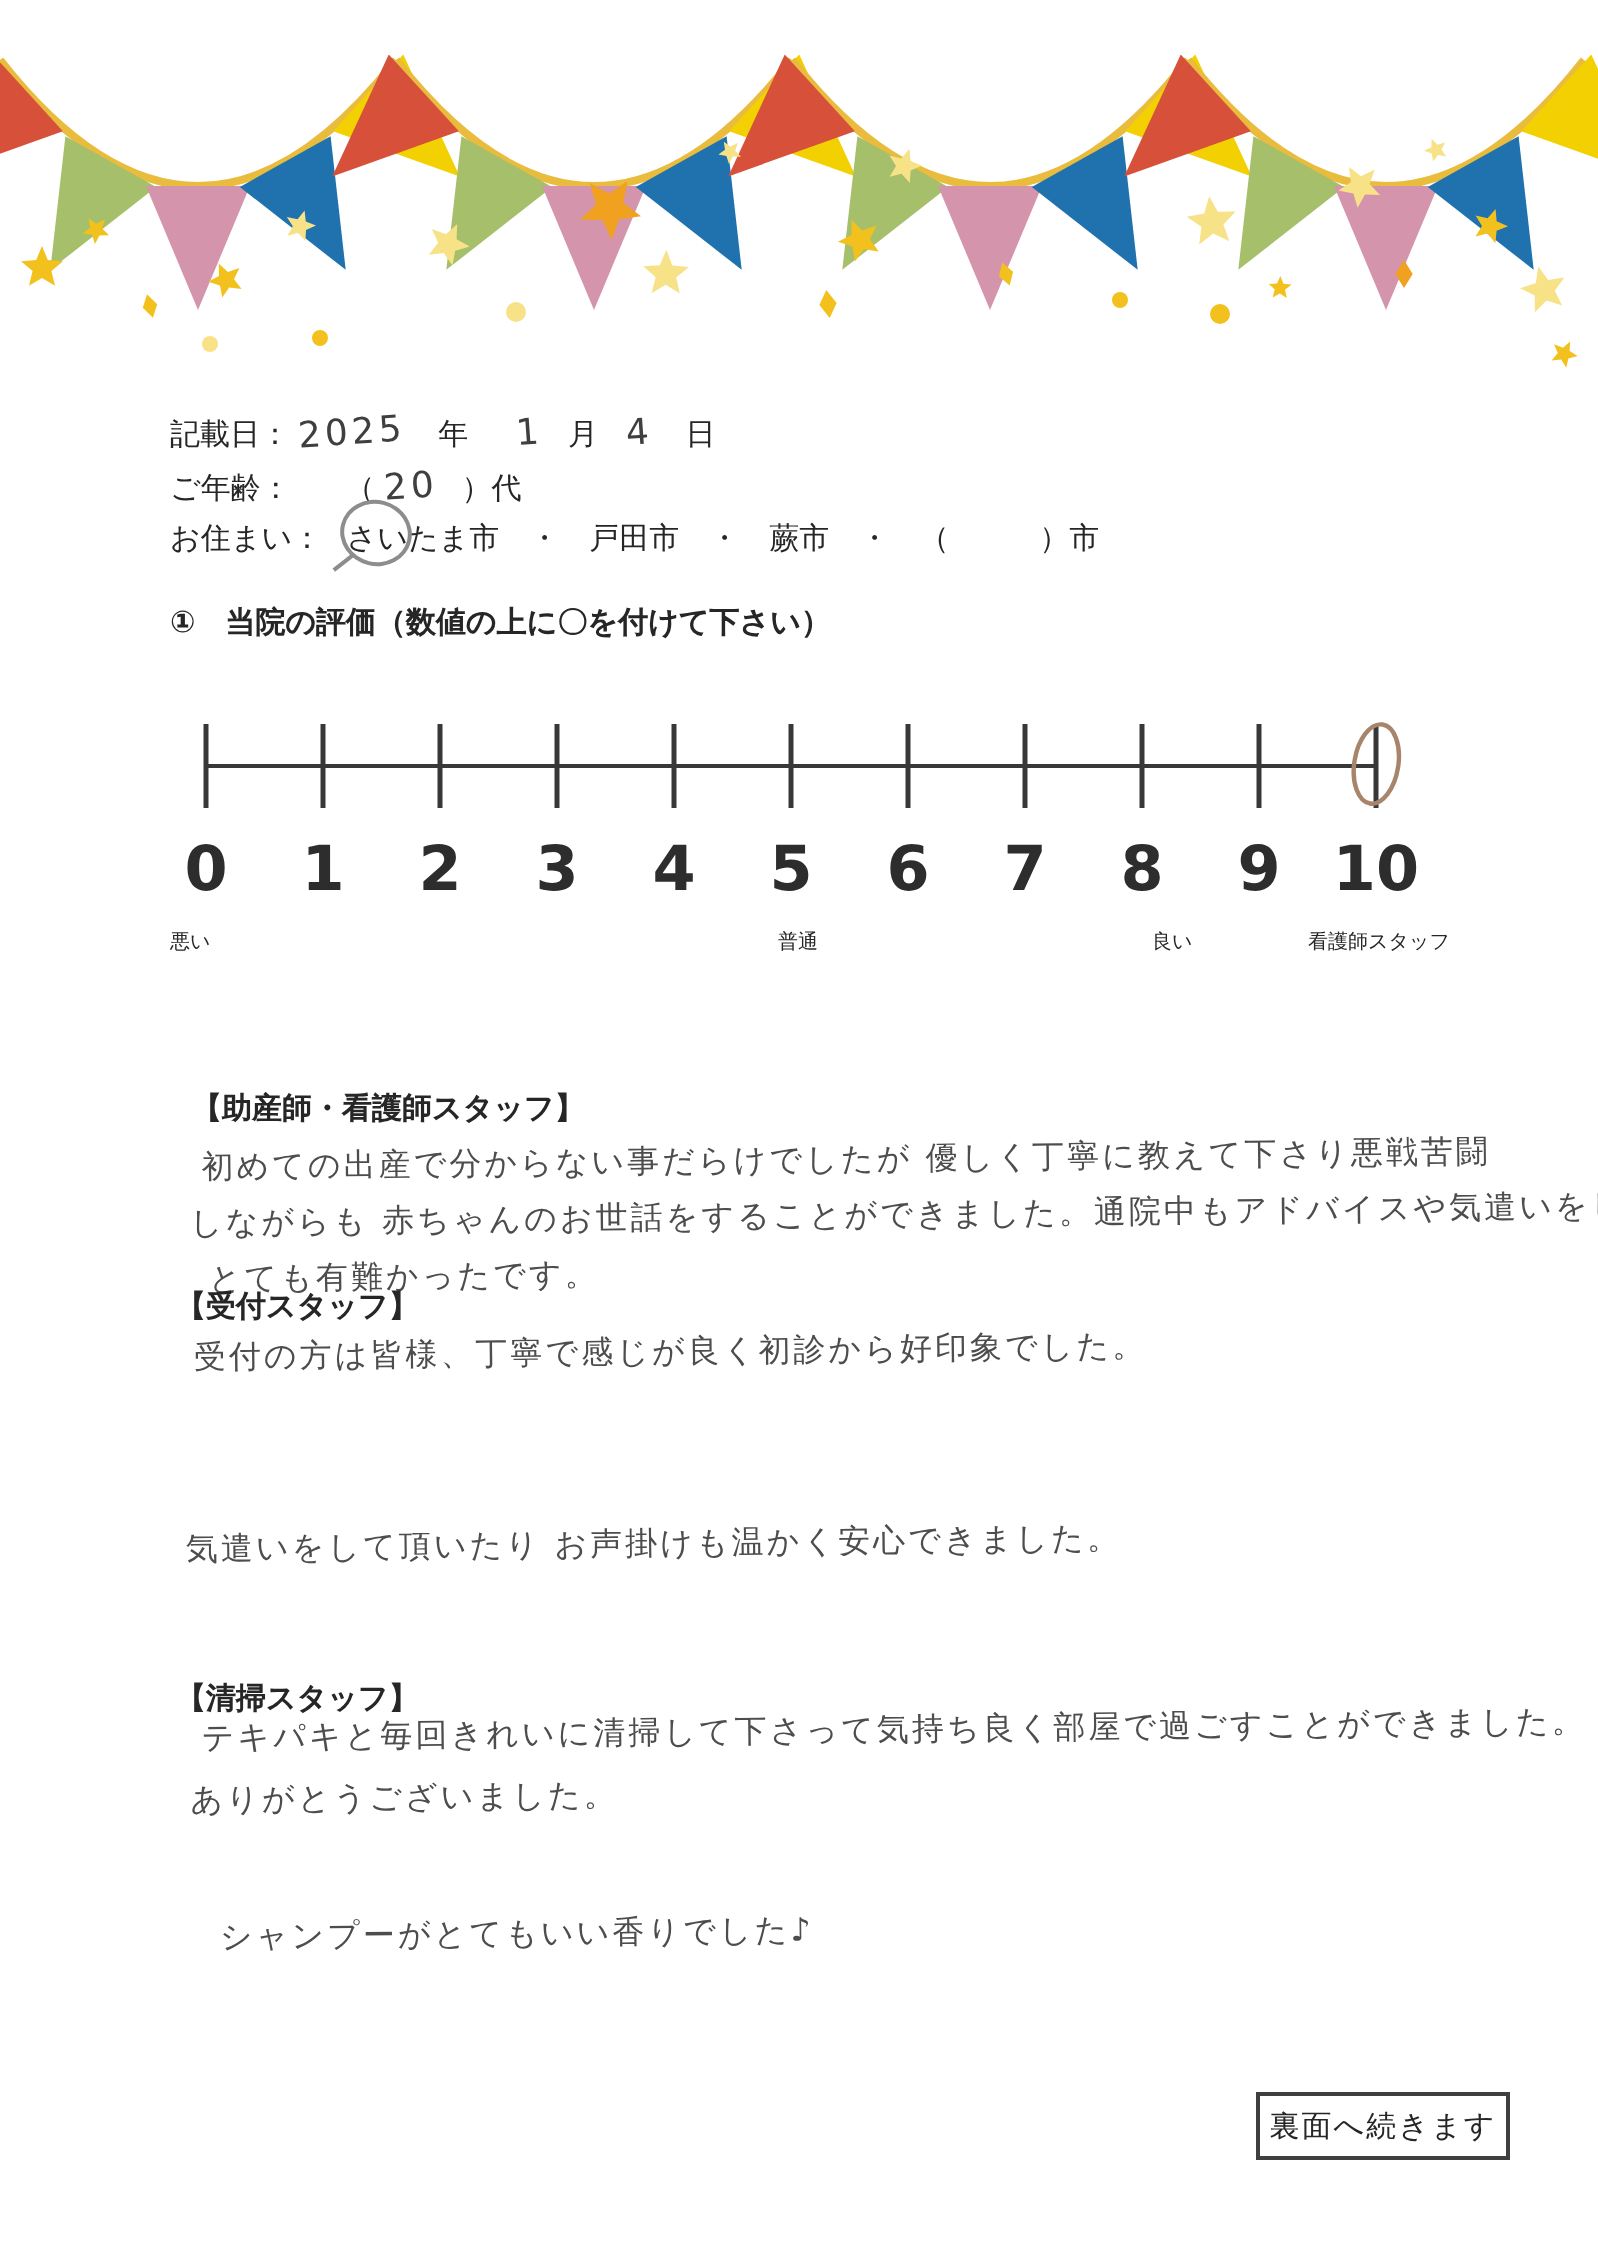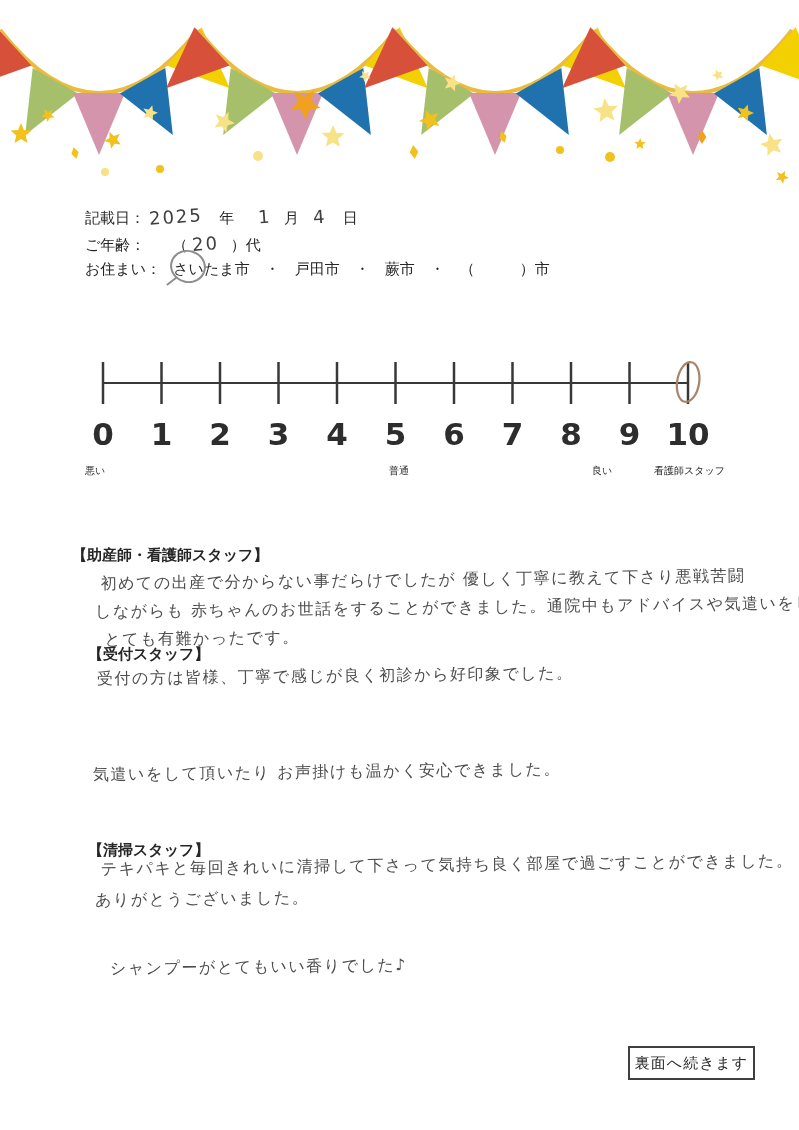--- a/index.html
+++ b/index.html
@@ -26,21 +26,21 @@
     left:170px;top:250px;width:32px;height:29px;
     border:2px solid #8d8d8d;border-radius:50%;
     transform:rotate(14deg);
   }
   .residence-circle::after{
     content:'';position:absolute;left:3px;bottom:-10px;width:2px;height:13px;
     background:#8d8d8d;transform:rotate(38deg);
   }
   
   .descriptor{top:464px;font-size:10px;}
-  .desc-0{left:85px}.desc-1{left:389px}.desc-2{left:592px}.desc-3{left:654px}
+  .desc-0{left:85px}.desc-1{left:389px}.desc-2{left:576px}.desc-3{left:654px}
   
   .hw-block{transform:rotate(-0.7deg);}
   .hw-line{
     font-size:16px;color:#4d4d4d;letter-spacing:1.5px;white-space:nowrap;
     font-family:"DejaVu Sans",sans-serif;
   }
   .lh28 .hw-line{height:28px;}
   .lh31 .hw-line{height:31px;}
   .hw-line:nth-child(2){margin-left:-6px;}
   .hw-line:nth-child(3){margin-left:3px;}
@@ -125,20 +125,21 @@
       <span class="hwv">20</span>
       <span class="sp8">）代</span>
     </div>
     <div class="form-line">
       <span>お住まい：</span>
       <span class="sp8" id="res-opts">さいたま市　・　戸田市　・　蕨市　・　（　　　）市</span>
     </div>
   </div>
   <div class="abs residence-circle"></div>
 
+  <div class="abs printed bold" style="left:85px;top:302px">①　当院の評価（数値の上に〇を付けて下さい）</div>
 
   <svg id="scale-svg" class="abs" style="left:0;top:350px" width="799" height="108">
       <line x1="103" y1="33" x2="688" y2="33" stroke="#383838" stroke-width="2"></line>
       <line x1="103" y1="12" x2="103" y2="54" stroke="#383838" stroke-width="2.5"></line>
       <text x="103" y="95" text-anchor="middle" font-size="31" font-weight="bold" fill="#2d2d2d" font-family="&quot;DejaVu Sans&quot;,&quot;Liberation Sans&quot;,sans-serif">0</text>
       <line x1="161.5" y1="12" x2="161.5" y2="54" stroke="#383838" stroke-width="2.5"></line>
       <text x="161.5" y="95" text-anchor="middle" font-size="31" font-weight="bold" fill="#2d2d2d" font-family="&quot;DejaVu Sans&quot;,&quot;Liberation Sans&quot;,sans-serif">1</text>
       <line x1="220" y1="12" x2="220" y2="54" stroke="#383838" stroke-width="2.5"></line>
       <text x="220" y="95" text-anchor="middle" font-size="31" font-weight="bold" fill="#2d2d2d" font-family="&quot;DejaVu Sans&quot;,&quot;Liberation Sans&quot;,sans-serif">2</text>
       <line x1="278.5" y1="12" x2="278.5" y2="54" stroke="#383838" stroke-width="2.5"></line>
@@ -159,21 +160,21 @@
       <text x="688" y="95" text-anchor="middle" font-size="31" font-weight="bold" fill="#2d2d2d" font-family="&quot;DejaVu Sans&quot;,&quot;Liberation Sans&quot;,sans-serif">10</text>
       <ellipse cx="688" cy="32" rx="11" ry="20" fill="none" stroke="#a8846a" stroke-width="2.2" transform="rotate(9 688 33)"></ellipse>
     </svg>
 
   <span class="abs descriptor desc-0">悪い</span>
   <span class="abs descriptor desc-1">普通</span>
   <span class="abs descriptor desc-2">良い</span>
   <span class="abs descriptor desc-3">看護師スタッフ</span>
 
 
-  <div class="abs printed bold" style="left:72px;top:545px">【助産師・看護師スタッフ】</div>
+  <div class="abs printed bold" style="left:96px;top:545px">【助産師・看護師スタッフ】</div>
   <div class="abs hw-block lh28" style="left:101px;top:569px">
     <div class="hw-line">初めての出産で分からない事だらけでしたが 優しく丁寧に教えて下さり悪戦苦闘</div>
     <div class="hw-line">しながらも 赤ちゃんのお世話をすることができました。通院中もアドバイスや気遣いをして頂いて</div>
     <div class="hw-line">とても有難かったです。</div>
   </div>
 
   <div class="abs printed bold" style="left:88px;top:644px">【受付スタッフ】</div>
   <div class="abs hw-block lh28" style="left:97px;top:666px">
     <div class="hw-line">受付の方は皆様、丁寧で感じが良く初診から好印象でした。</div>
   </div>

